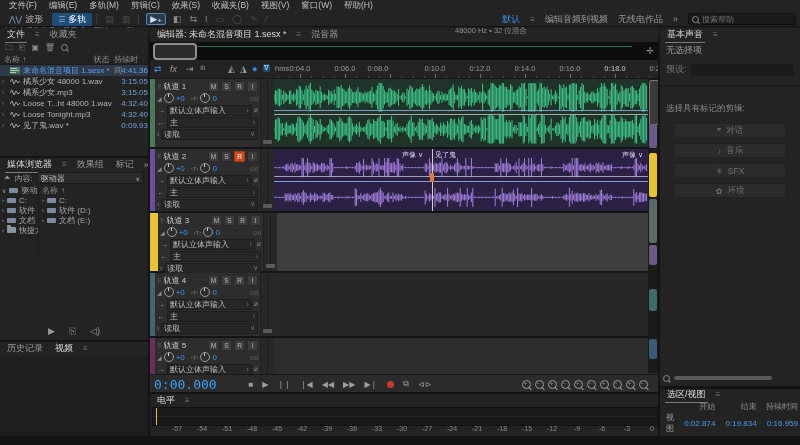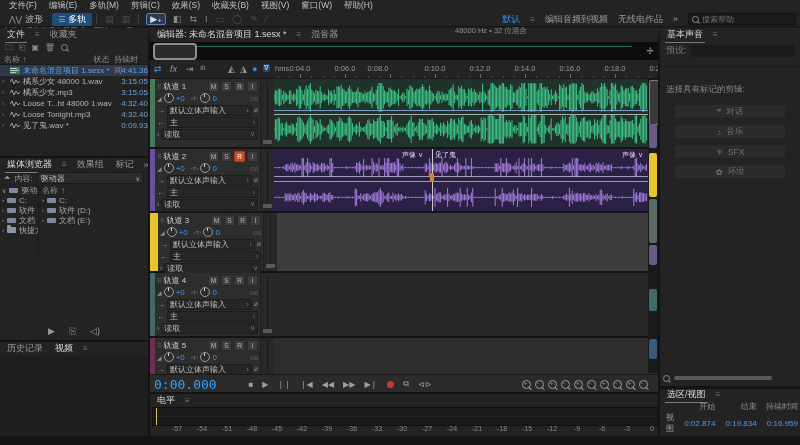--- a/index.html
+++ b/index.html
@@ -373,21 +373,21 @@
       <span class="rtick" style="left: 257px;">0:14.0</span>
       <span class="rtickline" style="left: 257px;"></span>
       <span class="rminor" style="left: 223.25px;"></span>
       <span class="rminor" style="left: 234.5px;"></span>
       <span class="rminor" style="left: 245.75px;"></span>
       <span class="rtick" style="left: 302px;">0:16.0</span>
       <span class="rtickline" style="left: 302px;"></span>
       <span class="rminor" style="left: 268.25px;"></span>
       <span class="rminor" style="left: 279.5px;"></span>
       <span class="rminor" style="left: 290.75px;"></span>
-      <span class="rtick" style="left: 347px;">0:18.0</span>
+      <span class="rtick" style="left: 347px; font-weight: bold;">0:18.0</span>
       <span class="rtickline" style="left: 347px;"></span>
       <span class="rminor" style="left: 313.25px;"></span>
       <span class="rminor" style="left: 324.5px;"></span>
       <span class="rminor" style="left: 335.75px;"></span>
       <span class="rtick" style="left: 392px;">0:20.0</span>
       <span class="rminor" style="left: 358.25px;"></span>
       <span class="rminor" style="left: 369.5px;"></span>
       <span class="rminor" style="left: 380.75px;"></span>
     </div>
   <div id="tracks">
@@ -712,20 +712,21 @@
       <span style="left: 477px;">-3</span>
       <span style="left: 502px;">0</span>
     </div>
 </div>
 
 <div id="espanel" class="panel">
   <div class="tabbar">
     <span class="tab active">基本声音</span>
     <span class="hamb">≡</span>
   </div>
+  <div class="esrow">无选择项</div>
   <div class="esrow" style="display:flex;align-items:center;gap:4px;color:#777">
     <span>预设:</span>
     <div class="dropbox" style="flex:1;background:#1b1b1b"></div>
   </div>
   <div style="height:1px;background:#1a1a1a;margin:6px 0 14px"></div>
   <div class="esrow" style="color:#8a8a8a;font-size:8.5px">选择具有标记的剪辑:</div>
   <div id="esbtns">
       <div class="esbtn">
         <span>❞</span>
         <span>对话</span>

